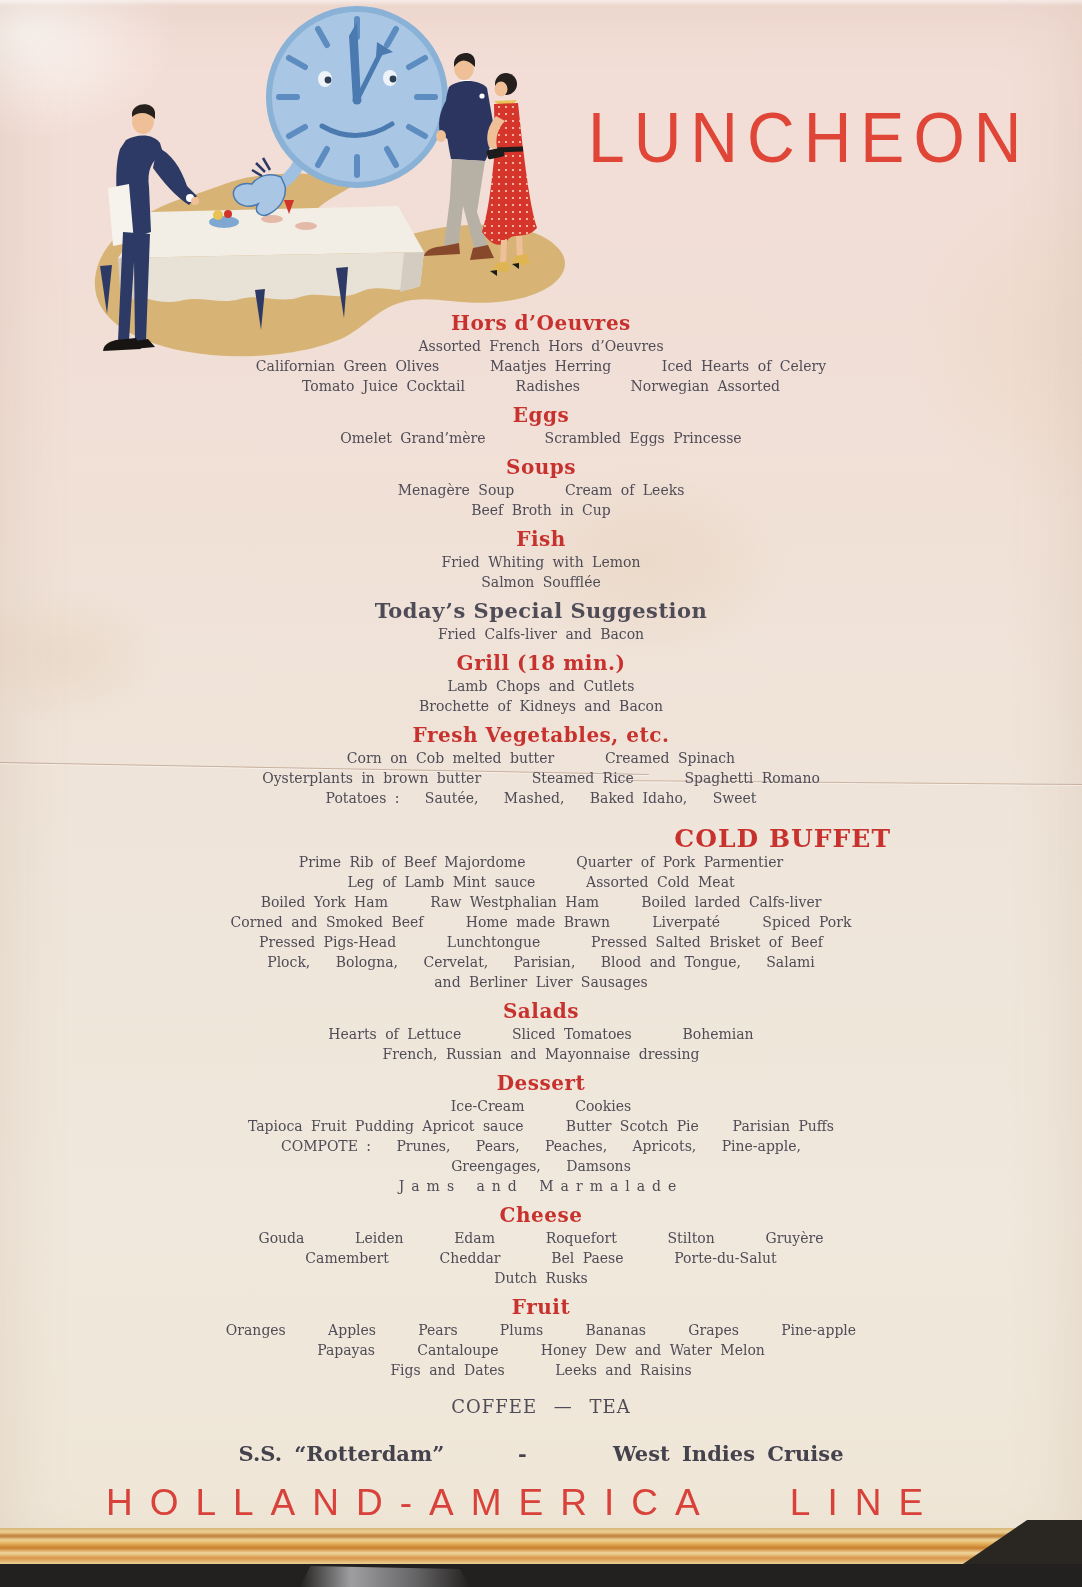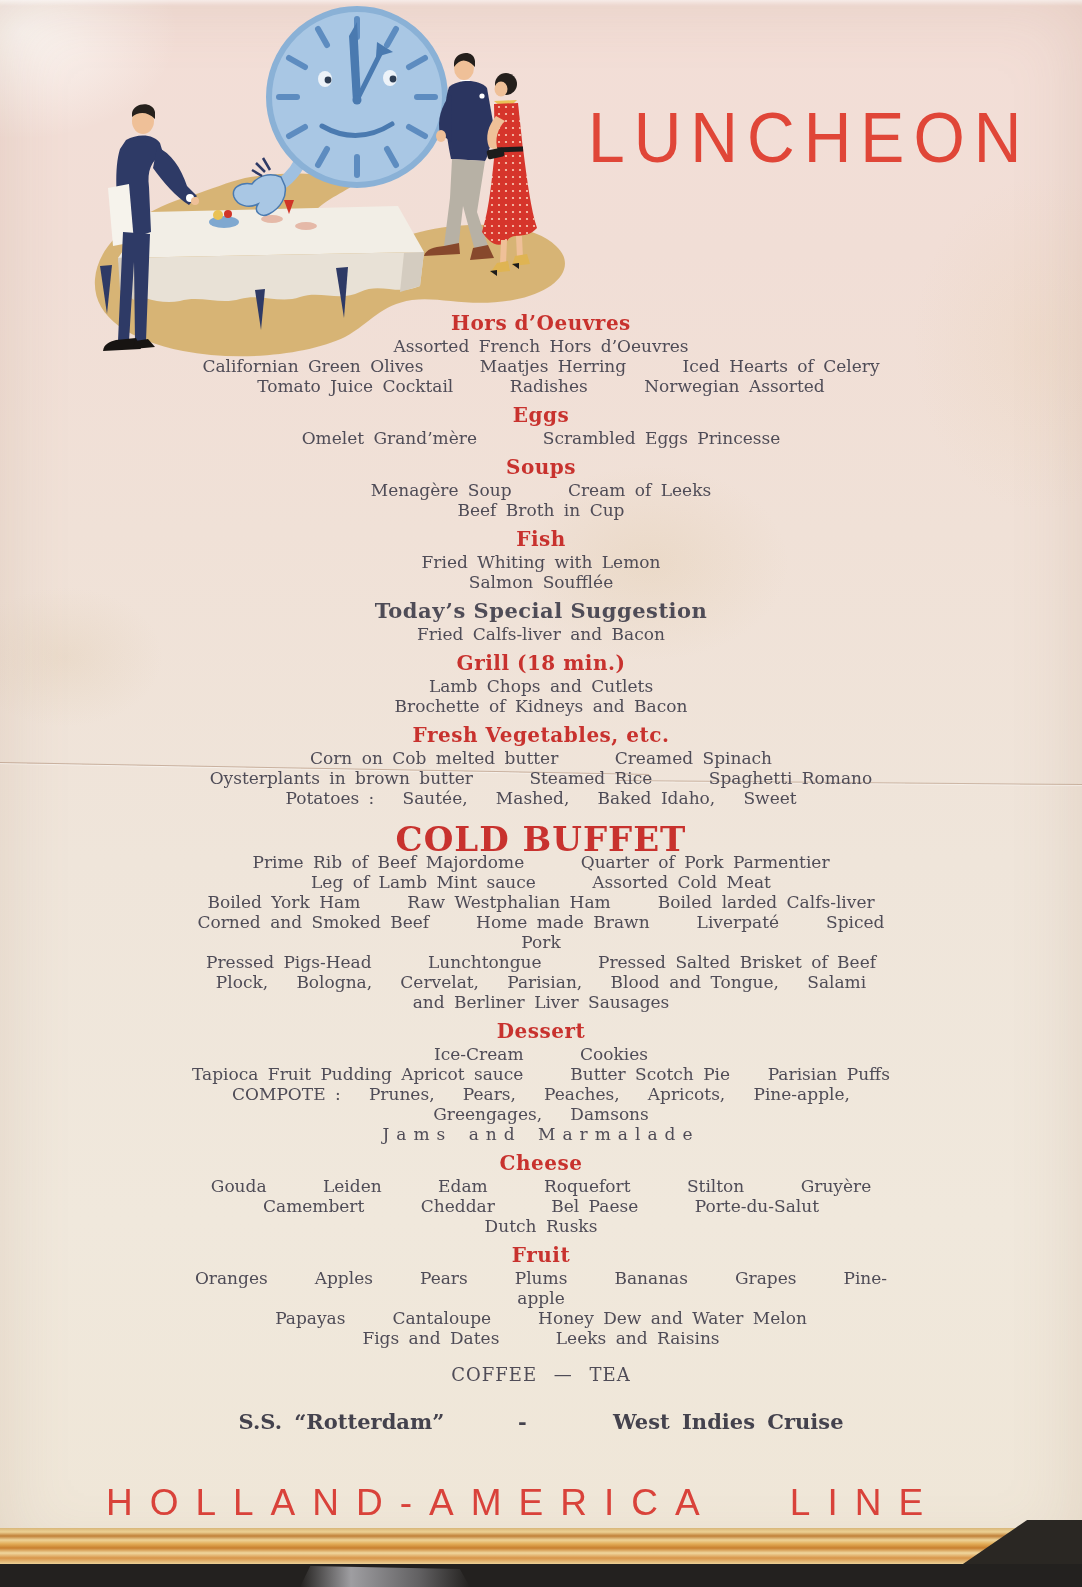--- a/index.html
+++ b/index.html
@@ -38,23 +38,23 @@
   .menu{
     position:absolute;top:304px;left:191px;width:700px;text-align:center;
     color:#4f4c57;
   }
   .menu-section{margin:0;}
   .heading{
     margin:8px 0 2px 0;font-size:20px;font-weight:bold;color:#c8322e;
     line-height:22px;letter-spacing:.5px;
   }
   .heading.dark{color:#4f4c57;font-size:21px;}
-  .heading.big{font-size:34px;margin-top:20px;letter-spacing:1px;}
+  .heading.big{font-size:25px;margin-top:20px;letter-spacing:1px;text-align:right;}
   .menu-line{
-    font-size:17px;line-height:20px;word-spacing:4px;white-space:pre-wrap;
+    font-size:14px;line-height:20px;word-spacing:4px;white-space:pre-wrap;
   }
   .menu-line.spaced{letter-spacing:7px;}
   .coffee{margin-top:16px;font-size:18px;word-spacing:10px;letter-spacing:1px;color:#4f4c57;}
 
   .ship-line{margin-top:24px;font-size:21px;font-weight:bold;color:#44424d;white-space:pre-wrap;word-spacing:5px;}
 
   .company{
     position:absolute;top:1482px;left:0;width:1046px;text-align:center;
     font-family:"Liberation Sans", sans-serif;font-size:37px;font-weight:400;
     color:#d9423a;letter-spacing:17px;word-spacing:48px;white-space:nowrap;
@@ -240,20 +240,25 @@
           <div class="heading big">COLD BUFFET</div>
           <div class="menu-line">Prime Rib of Beef Majordome      Quarter of Pork Parmentier</div>
           <div class="menu-line">Leg of Lamb Mint sauce      Assorted Cold Meat</div>
           <div class="menu-line">Boiled York Ham     Raw Westphalian Ham     Boiled larded Calfs-liver</div>
           <div class="menu-line">Corned and Smoked Beef     Home made Brawn     Liverpaté     Spiced Pork</div>
           <div class="menu-line">Pressed Pigs-Head      Lunchtongue      Pressed Salted Brisket of Beef</div>
           <div class="menu-line">Plock,   Bologna,   Cervelat,   Parisian,   Blood and Tongue,   Salami</div>
           <div class="menu-line">and Berliner Liver Sausages</div>
         </div>
         <div class="menu-section">
+          <div class="heading red">Salads</div>
+          <div class="menu-line">Hearts of Lettuce      Sliced Tomatoes      Bohemian</div>
+          <div class="menu-line">French, Russian and Mayonnaise dressing</div>
+        </div>
+        <div class="menu-section">
           <div class="heading red">Dessert</div>
           <div class="menu-line">Ice-Cream      Cookies</div>
           <div class="menu-line">Tapioca Fruit Pudding Apricot sauce     Butter Scotch Pie    Parisian Puffs</div>
           <div class="menu-line">COMPOTE :   Prunes,   Pears,   Peaches,   Apricots,   Pine-apple,</div>
           <div class="menu-line">Greengages,   Damsons</div>
           <div class="menu-line spaced">Jams and Marmalade</div>
         </div>
         <div class="menu-section">
           <div class="heading red">Cheese</div>
           <div class="menu-line">Gouda      Leiden      Edam      Roquefort      Stilton      Gruyère</div>

